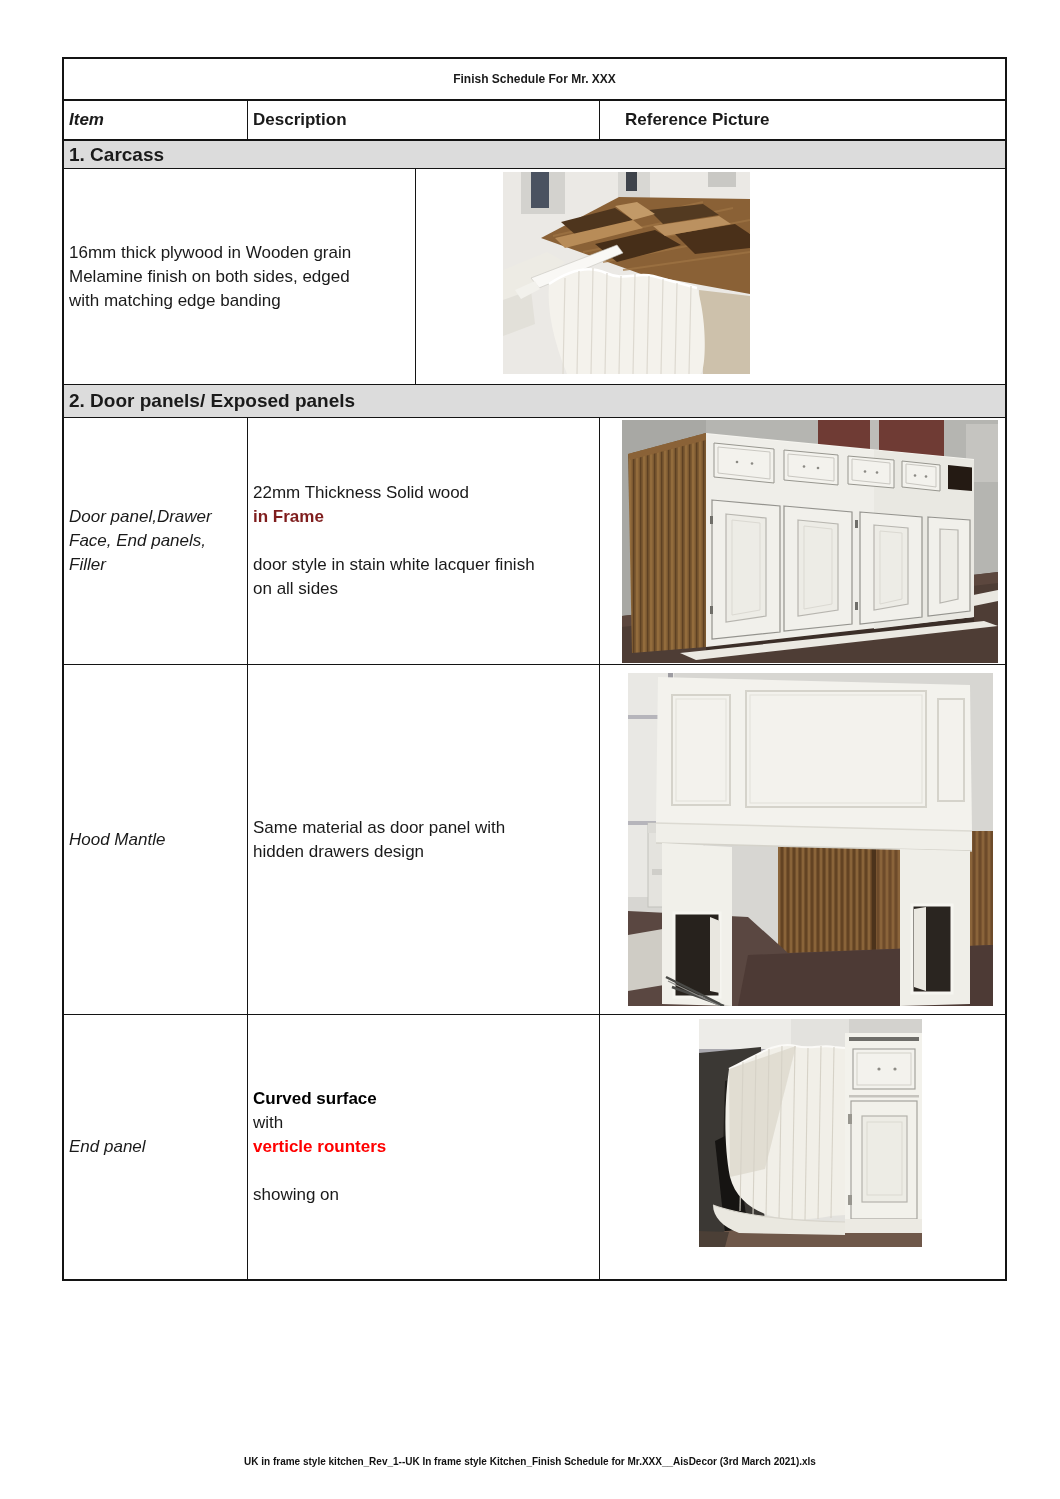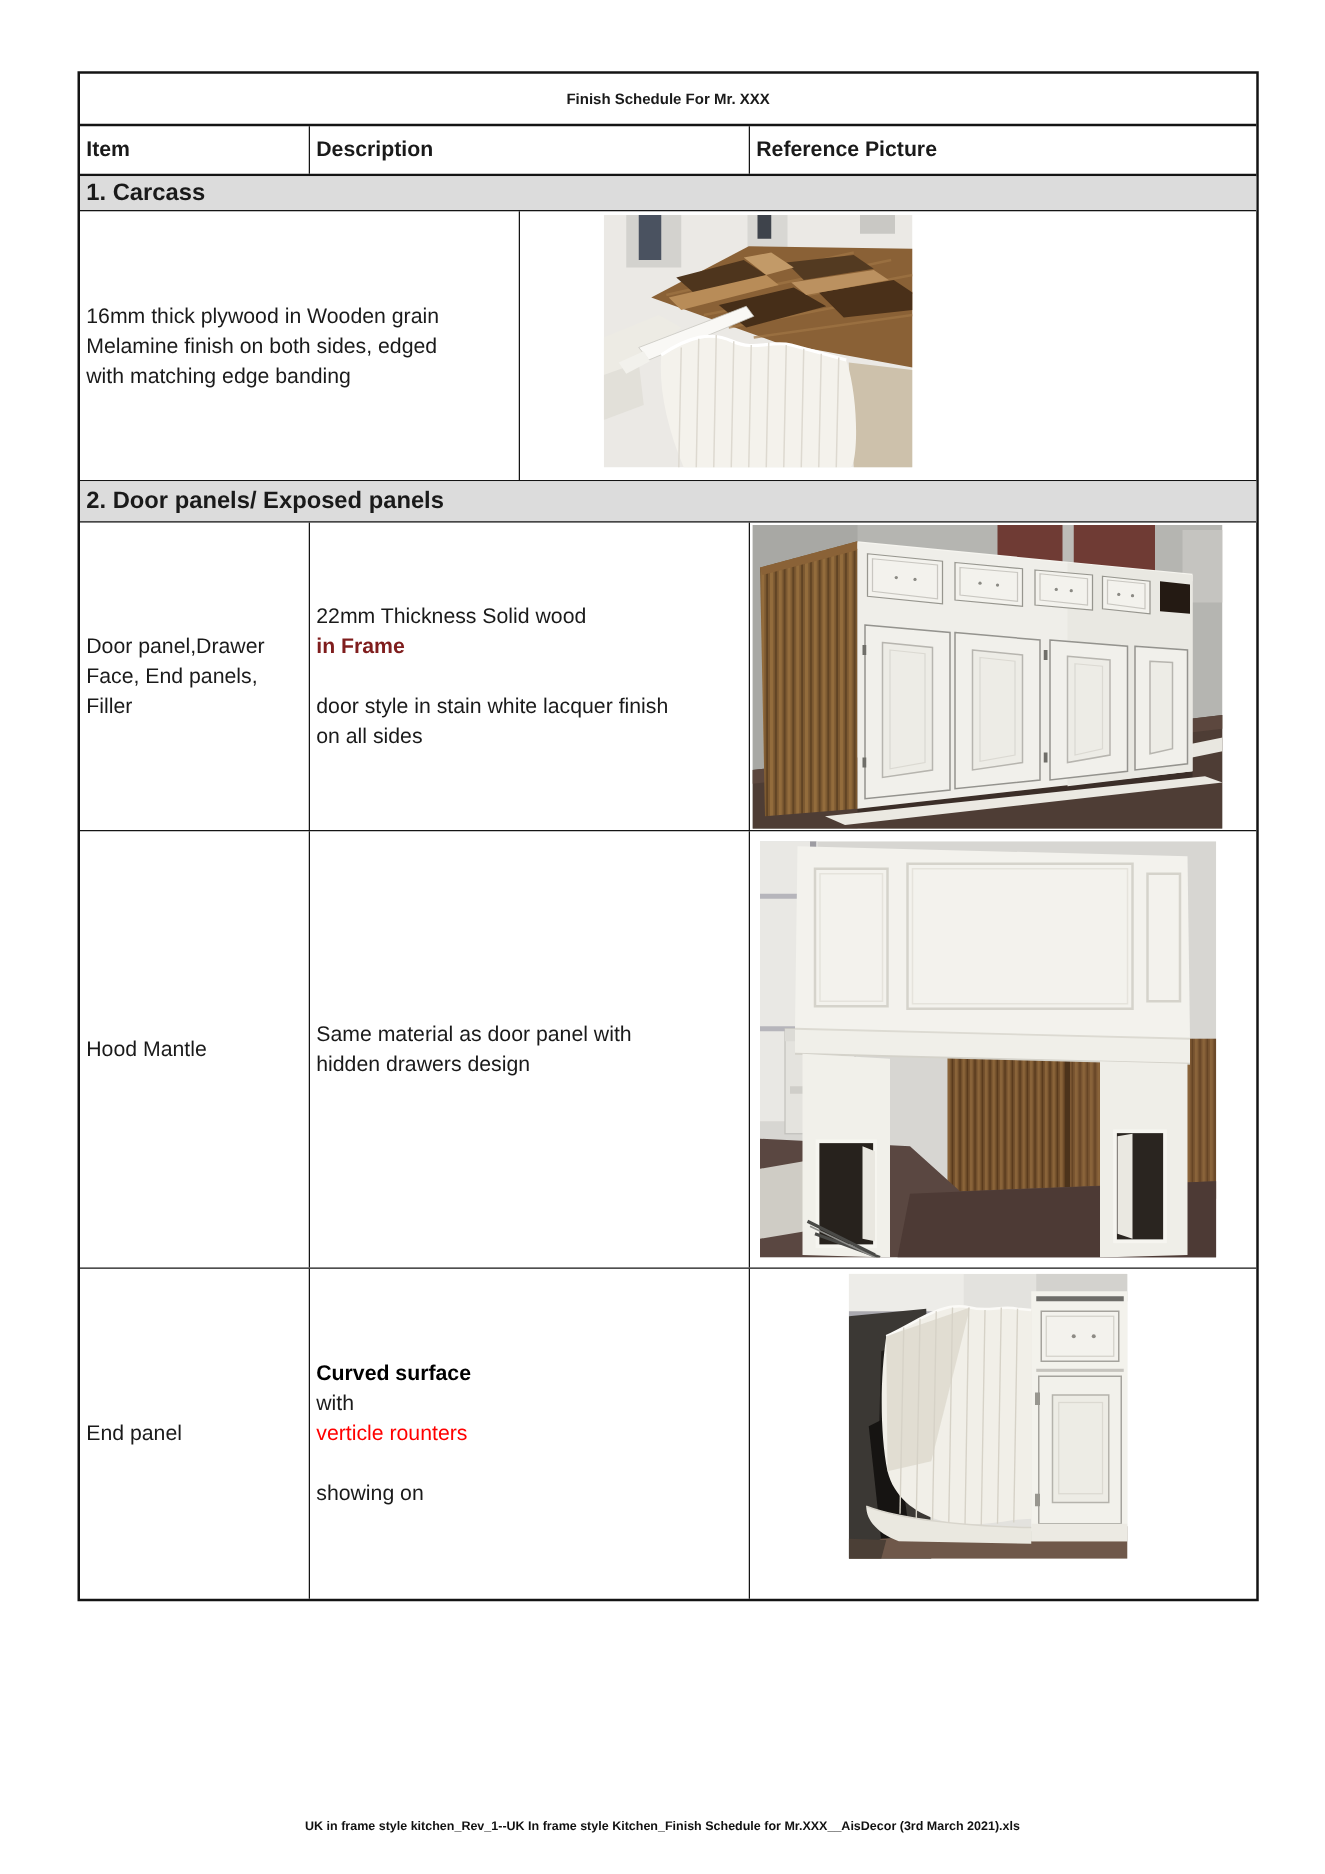--- a/index.html
+++ b/index.html
@@ -29,23 +29,23 @@
   .r2{height:247px;}
   .r3{height:350px;}
   .r4{height:264px;}
   .c{
     box-sizing:border-box;border-right:1.5px solid #141414;
     display:flex;flex-direction:column;justify-content:center;
     padding:4px 8px 4px 5px;font-size:17px;line-height:24px;
     white-space:pre-line;overflow:hidden;
   }
   .c:last-child{border-right:none;}
-  .ci{width:184px;}
+  .ci{width:184px;font-style:italic;}
   .cd{width:352px;}
-  .cr{width:380px;padding:0;flex-direction:row;justify-content:center;}
+  .cr{width:380px;padding:0;flex-direction:row;justify-content:center;margin-left:20px;}
   .cr.top1{align-items:flex-start;padding-top:3px;}
   .cr.top2{align-items:flex-start;padding-top:2px;}
   .cr.mid{align-items:center;}
   .cr.top4{align-items:flex-start;padding-top:4px;}
   .ph{display:block;}
   .footer{
     position:absolute;left:0;top:1456px;width:1060px;text-align:center;
     font-size:10px;font-weight:bold;color:#111;
   }
 </style>
@@ -232,21 +232,21 @@
           <line x1="38" y1="304" x2="92" y2="331"></line>
           <line x1="44" y1="314" x2="96" y2="333"></line>
         </g>
         <line x1="40" y1="308" x2="92" y2="333" stroke="#8c8c89" stroke-width="1.2"></line>
       </svg>
     </div>
   </div>
 
   <div class="row r4">
     <div class="c ci">End panel</div>
-    <div class="c cd"><span style="font-weight: bold; color: #000000;">Curved surface</span><span> with </span><span style="font-weight: normal; color: rgb(255, 0, 0);">verticle rounters</span><span>
+    <div class="c cd"><span style="font-weight: bold; color: #000000;">Curved surface</span><span> with </span><span style="font-weight: bold; color: rgb(255, 0, 0);">verticle rounters</span><span>
 showing on</span></div>
     <div class="c cr top4">
       <svg class="ph" width="223" height="228" viewBox="0 0 223 228">
         <rect width="223" height="228" fill="#e3e2de"></rect>
         <rect width="92" height="34" fill="#edece8"></rect>
         <rect y="30" width="92" height="4" fill="#aaa9af"></rect>
         <rect x="150" width="73" height="22" fill="#d3d2ce"></rect>
         <polygon points="0,34 62,28 66,228 0,228" fill="#3b3834"></polygon>
         <polygon points="26,62 44,56 40,128 24,132" fill="#201e1b"></polygon>
         <polygon points="16,122 36,112 48,204 26,214" fill="#161412"></polygon>

